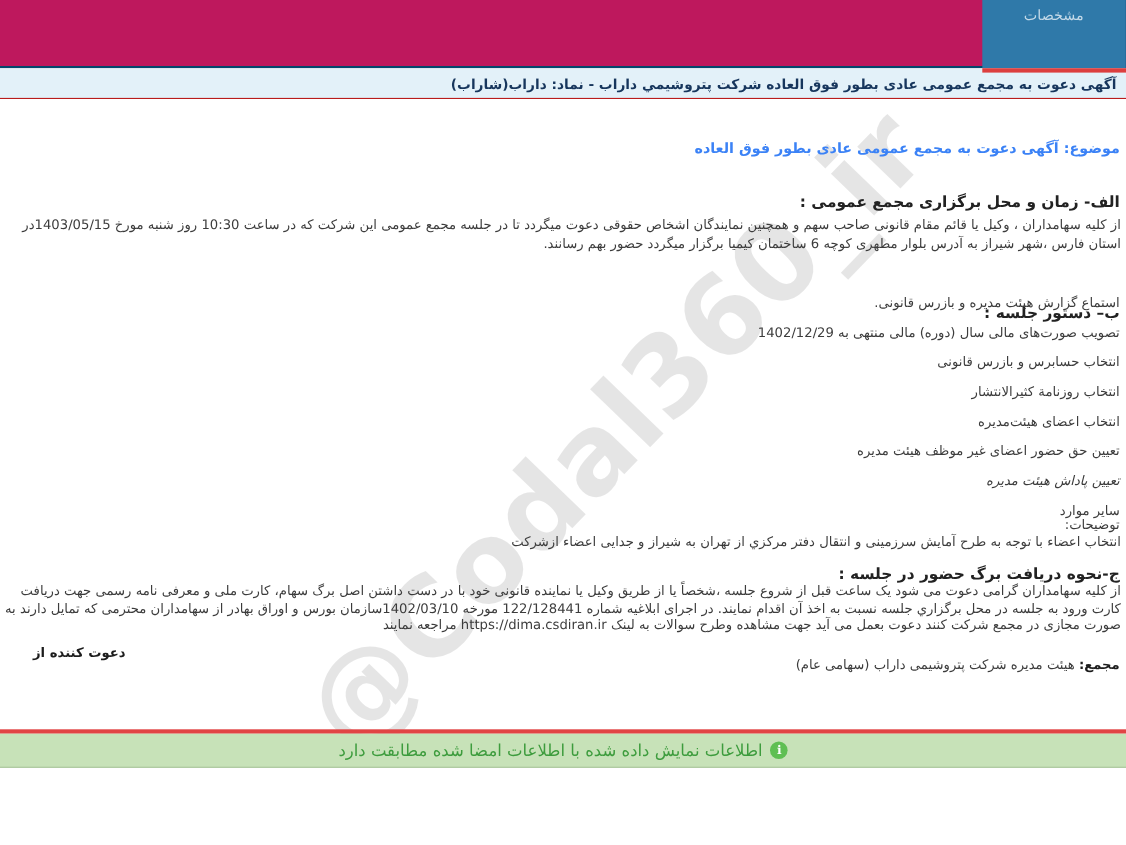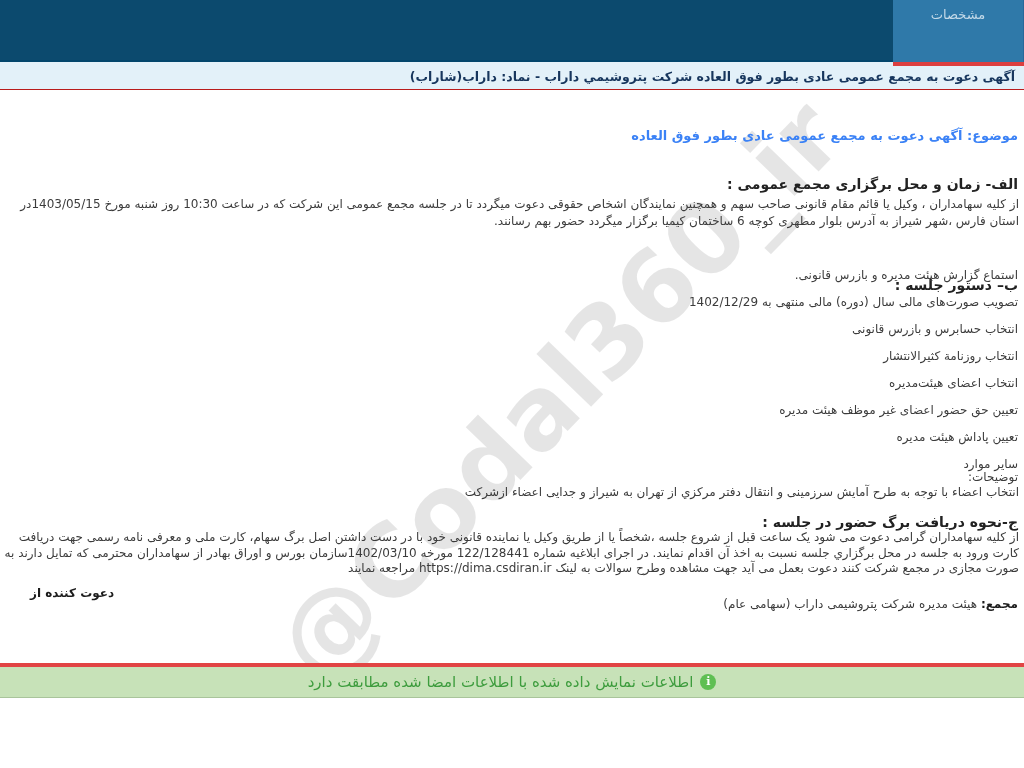--- a/index.html
+++ b/index.html
@@ -3,21 +3,21 @@
 <meta charset="utf-8">
 <style>
   html,body{margin:0;padding:0;background:#fff;}
   .page{
     position:relative;width:1024px;height:768px;overflow:hidden;background:#fff;
     font-family:"DejaVu Sans", sans-serif;direction:rtl;
   }
   
   .navbar{
     position:absolute;top:0;left:0;width:1024px;height:60px;
-    background:#0c4a6e;border-bottom:2px solid #02466C;
+    background:#be185d;border-bottom:2px solid #02466C;
   }
   .navbar-tab{
     position:absolute;top:0;right:0;width:131px;height:62px;
     background:#2F79A9;box-sizing:border-box;border-right:1px solid #27699a;
     color:#C3D9E8;font-size:13px;text-align:center;padding-top:7px;cursor:pointer;
   }
   .tab-underline{
     position:absolute;top:62px;right:0;width:131px;height:4px;background:#DC3F3F;z-index:5;
   }
   
@@ -37,21 +37,21 @@
   .content .block{position:absolute;right:6px;white-space:nowrap;}
   .content .para{position:absolute;right:5px;left:4px;text-align:right;white-space:normal;}
   .heading{font-weight:bold;color:#222;font-size:14px;}
   .subject{top:36px;font-weight:bold;color:#3b82f6;font-size:13px;text-align:center;}
   .sec-a-heading{top:84px;}
   .sec-a-body{top:104px;line-height:17px;}
   .sec-b-heading{top:146px;margin-top:39px;}
   .agenda-0{top:176px;}  .agenda-1{top:203px;}
   .agenda-2{top:230px;}  .agenda-3{top:257px;}
   .agenda-4{top:284px;}  .agenda-5{top:311px;}
-  .agenda-6{top:338px;}  .agenda-7{top:365px;}
+  .agenda-6{top:338px;font-style:italic;}  .agenda-7{top:365px;}
   .notes-label{top:378px;}
   .notes-body{top:393px;}
   .sec-c-heading{top:422px;}
   .sec-c-body{top:438px;line-height:15.5px;}
   .assembly-line{top:505px;}
   .assembly-label{font-weight:bold;color:#1c1c1c;}
   .inviter-label{position:absolute;left:30px;top:494px;font-weight:bold;color:#1c1c1c;white-space:nowrap;}
   
   .watermark{
     position:absolute;left:180px;top:240px;z-index:0;

